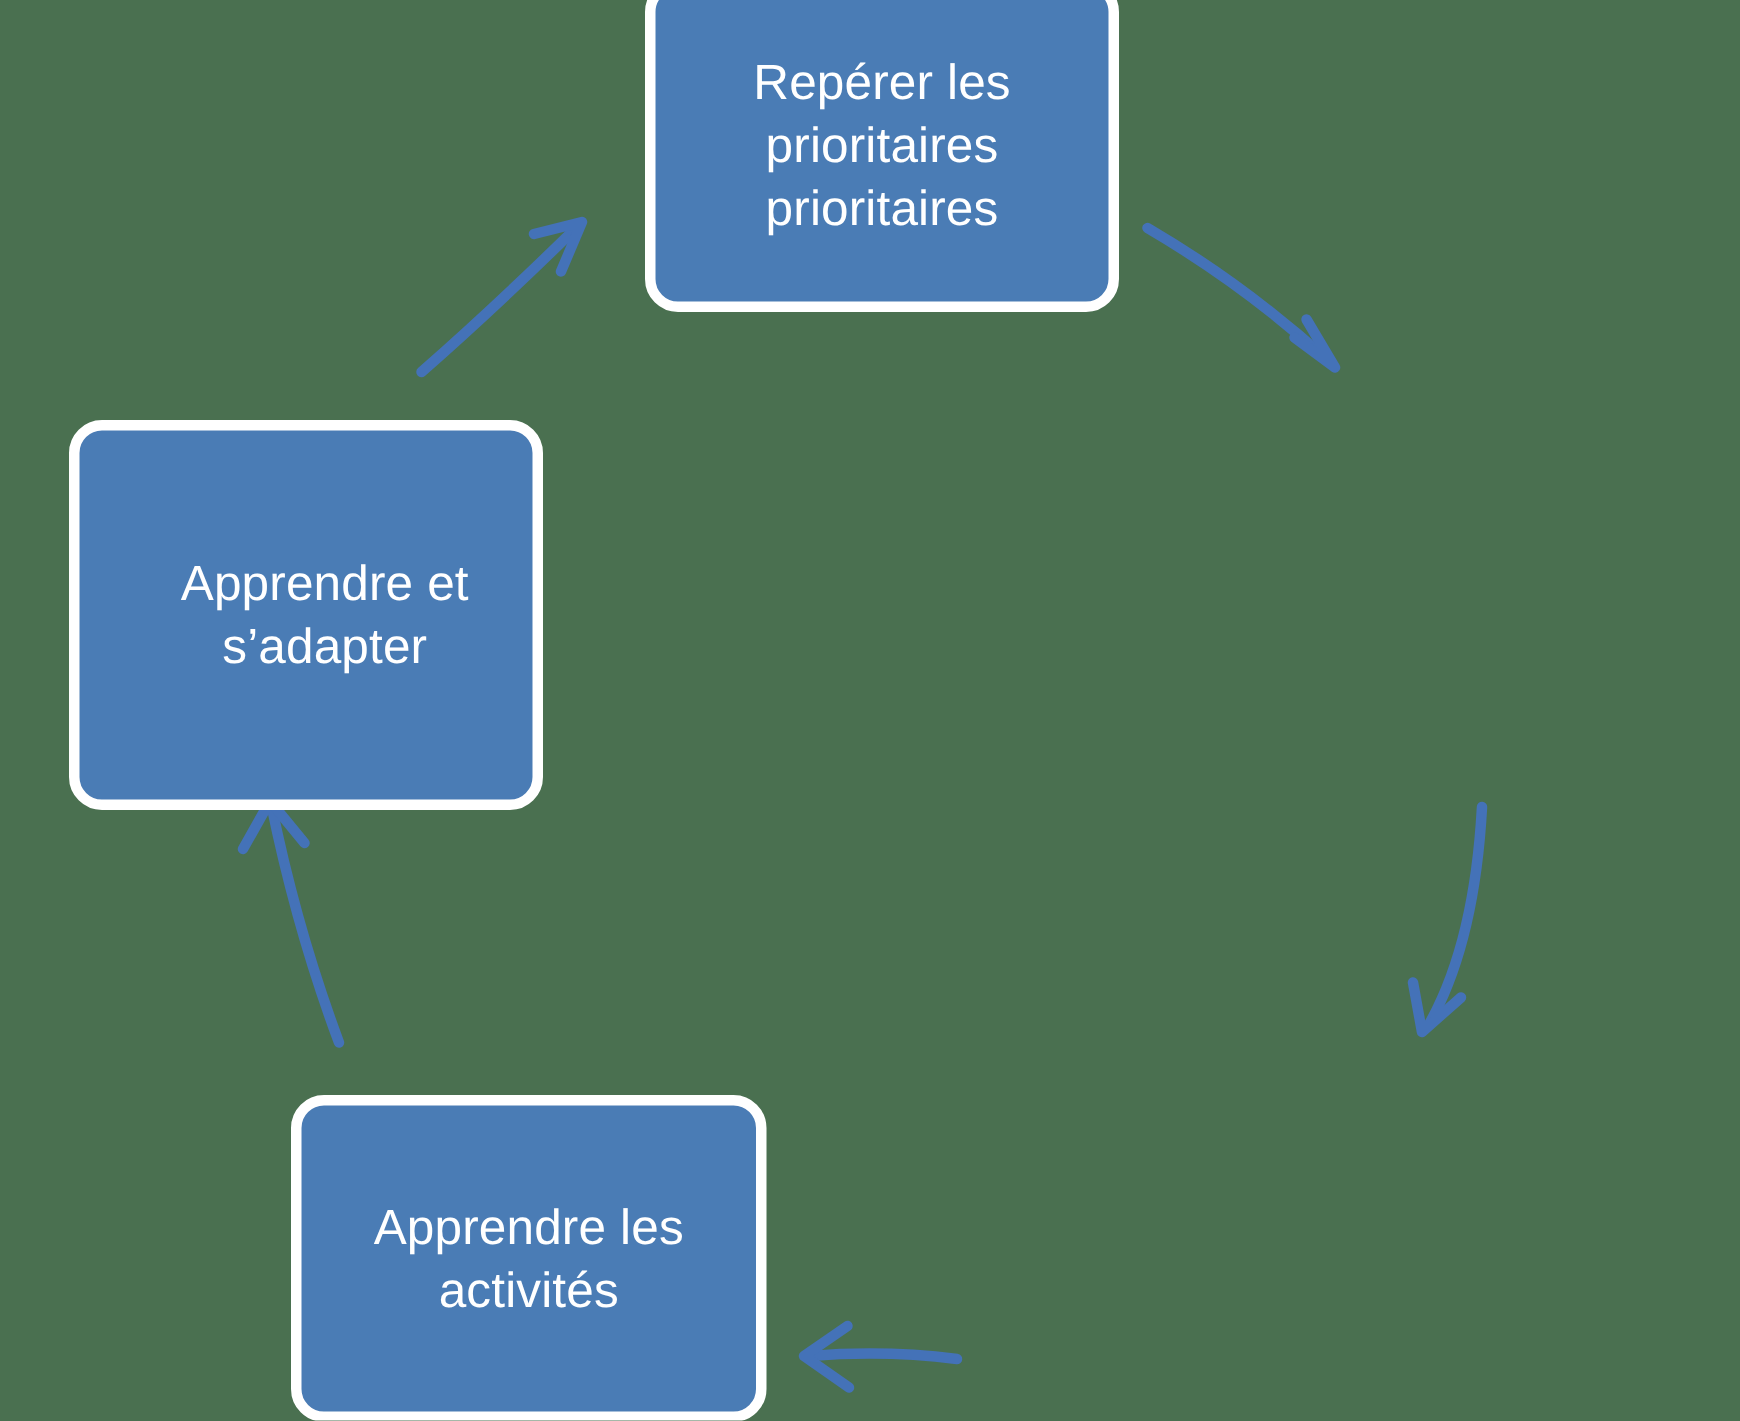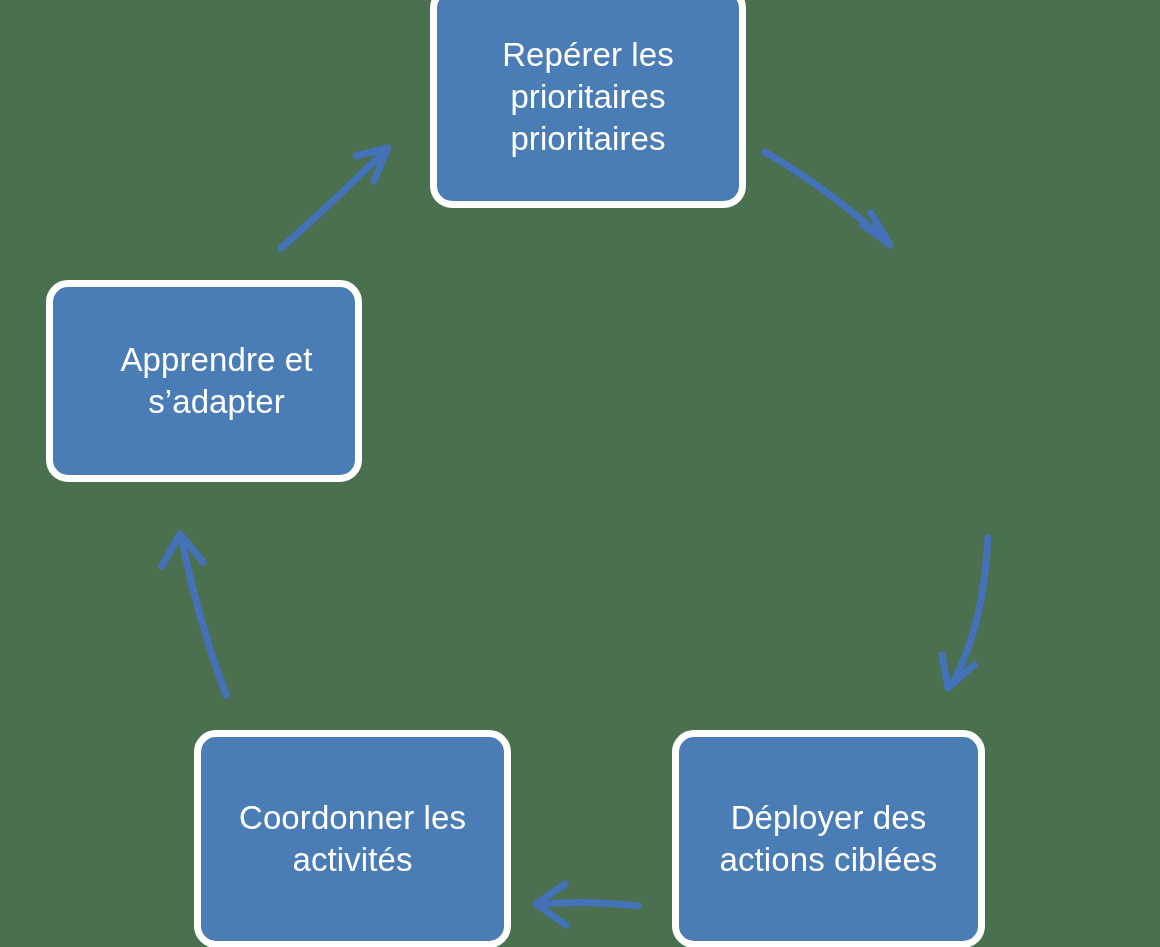--- a/index.html
+++ b/index.html
@@ -45,21 +45,21 @@
   }
   .node-label {
     display: block;
     white-space: pre-line;
   }
   
   #node-top      { left: 430px; top: -14px;  width: 316px; height: 222px; }
   #node-right    { left: 812px; top: 280px;  width: 310px; height: 202px; }
   #node-bottom-right { left: 672px; top: 730px; width: 313px; height: 218px; }
   #node-bottom-left  { left: 194px; top: 730px; width: 317px; height: 218px; }
-  #node-left     { left: 46px;  top: 280px;  width: 316px; height: 202px; padding-left: 39px; }
+  #node-left     { left: 46px;  top: 280px;  width: 316px; height: 260px; padding-left: 39px; }
 </style>
 </head>
 <body>
 
 <div id="canvas">
 
   <svg class="arrow-layer" viewBox="0 0 1160 947">
 
     <g>
       <path d="M 765 152 Q 830 190 886 241" fill="none" stroke="#4472b8" stroke-width="7" stroke-linecap="round"></path>
@@ -85,25 +85,22 @@
       <path d="M 281 248 Q 330 205 385 151" fill="none" stroke="#4472b8" stroke-width="7" stroke-linecap="round"></path>
       <path d="M 356 156 L 388 148 L 374 181" fill="none" stroke="#4472b8" stroke-width="7" stroke-linecap="round" stroke-linejoin="round"></path>
     </g>
   </svg>
 
   <div class="node" id="node-top">
     <span class="node-label">Repérer les prioritaires prioritaires</span>
   </div>
 
 
-  <div class="node" id="node-bottom-right">
-    <span class="node-label">Déployer des actions ciblées</span>
-  </div>
 
   <div class="node" id="node-bottom-left">
-    <span class="node-label">Coordonner les activités</span>
+    <span class="node-label">Apprendre les activités</span>
   </div>
 
   <div class="node" id="node-left">
     <span class="node-label">Apprendre et s’adapter</span>
   </div>
 
 </div>
 
 </body></html>

